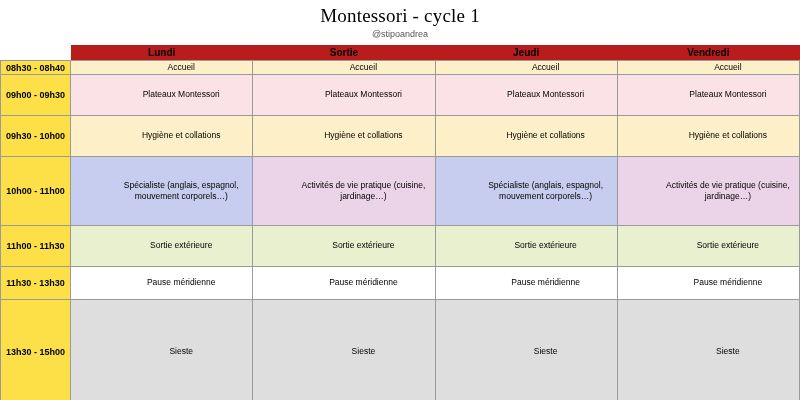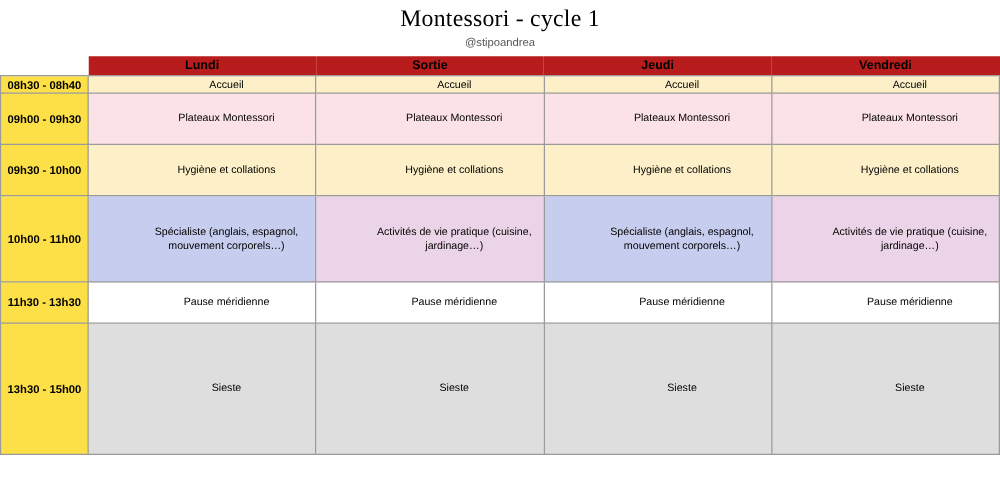--- a/index.html
+++ b/index.html
@@ -166,20 +166,35 @@
         <td class="cell" style="background-color: rgb(236, 212, 232);">
             <span class="cellinner">Activités de vie pratique (cuisine, jardinage…)</span>
           </td>
         <td class="cell" style="background-color: rgb(199, 205, 238);">
             <span class="cellinner">Spécialiste (anglais, espagnol, mouvement corporels…)</span>
           </td>
         <td class="cell" style="background-color: rgb(236, 212, 232);">
             <span class="cellinner">Activités de vie pratique (cuisine, jardinage…)</span>
           </td>
       </tr>
+      <tr class="r-sortie">
+        <td class="timecell">11h00 - 11h30</td>
+        <td class="cell" style="background-color: rgb(232, 240, 207);">
+            <span class="cellinner">Sortie extérieure</span>
+          </td>
+        <td class="cell" style="background-color: rgb(232, 240, 207);">
+            <span class="cellinner">Sortie extérieure</span>
+          </td>
+        <td class="cell" style="background-color: rgb(232, 240, 207);">
+            <span class="cellinner">Sortie extérieure</span>
+          </td>
+        <td class="cell" style="background-color: rgb(232, 240, 207);">
+            <span class="cellinner">Sortie extérieure</span>
+          </td>
+      </tr>
       <tr class="r-pause">
         <td class="timecell">11h30 - 13h30</td>
         <td class="cell" style="background-color: rgb(255, 255, 255);">
             <span class="cellinner">Pause méridienne</span>
           </td>
         <td class="cell" style="background-color: rgb(255, 255, 255);">
             <span class="cellinner">Pause méridienne</span>
           </td>
         <td class="cell" style="background-color: rgb(255, 255, 255);">
             <span class="cellinner">Pause méridienne</span>

